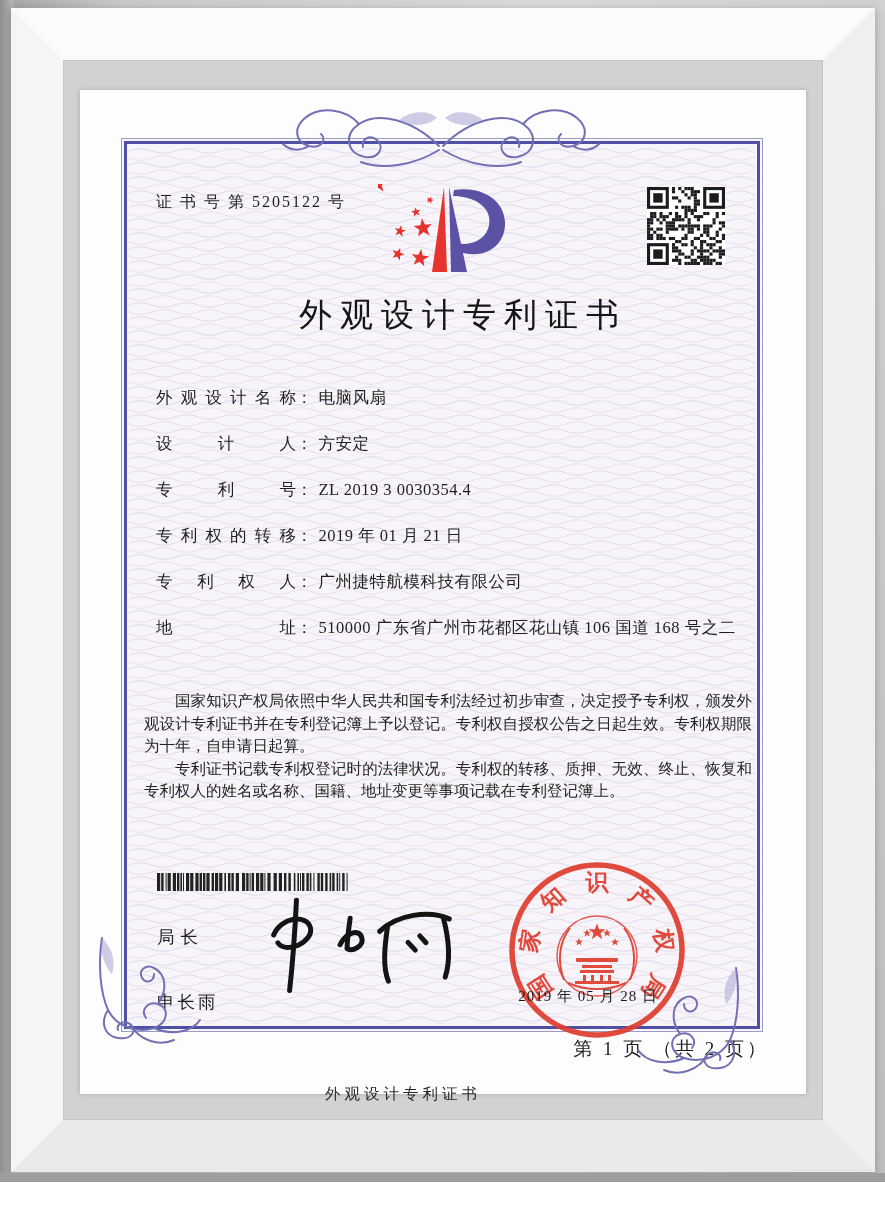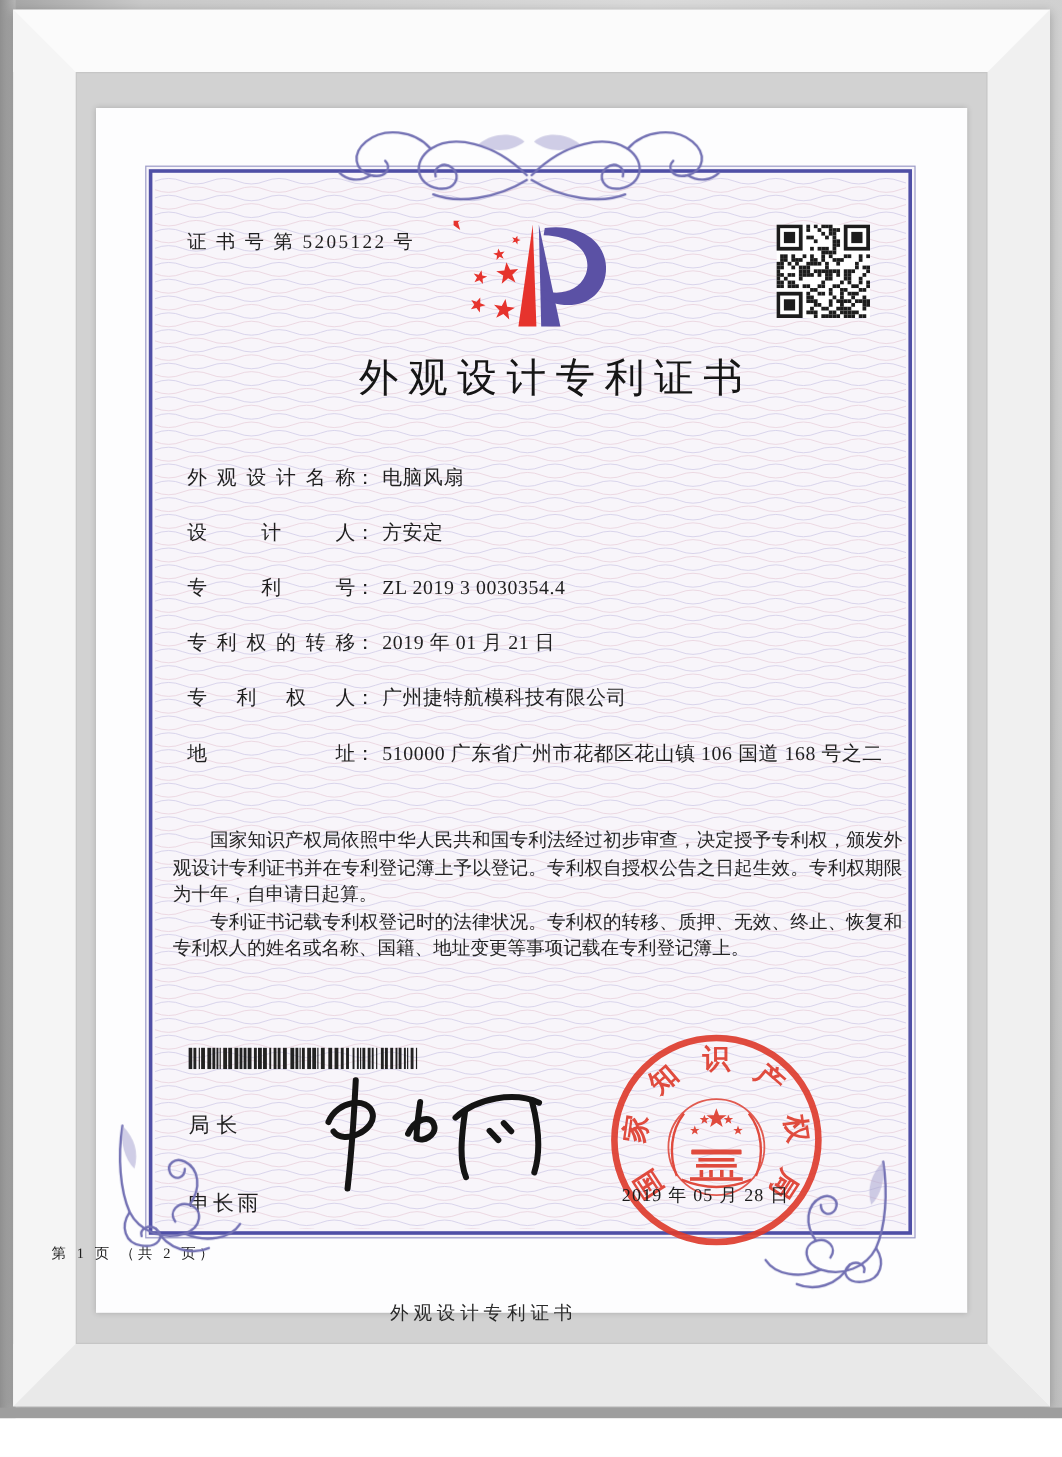--- a/index.html
+++ b/index.html
@@ -41,21 +41,21 @@
   .fvalue{margin-left:6px;letter-spacing:.5px;}
   .pair2{position:absolute;left:273px;top:0;white-space:nowrap;}
   .paras{left:64px;top:600px;width:608px;font-size:15.5px;line-height:22.5px;text-align:justify;color:#242424;}
   .paras p{text-indent:2em;}
   .barcode{left:77px;top:783px;}
   .signer-role{left:77px;top:835px;font-size:17.5px;letter-spacing:6px;}
   .signer-name{left:77px;top:868px;font-size:17.5px;letter-spacing:3px;margin-top:32px;}
   .signature{left:168px;top:798px;transform:rotate(-2deg);z-index:3;}
   .seal{left:426px;top:769px;opacity:.92;mix-blend-mode:multiply;z-index:4;}
   .seal-date{left:408px;top:897px;width:200px;text-align:center;font-size:15px;letter-spacing:1px;color:#1b1b1b;z-index:5;}
-  .page-info{left:0;right:0;top:946px;text-align:left;font-size:12px;letter-spacing:3px;transform:translateX(-37px);}
+  .page-info{left:0;right:0;top:946px;text-align:right;font-size:19px;letter-spacing:3px;transform:translateX(-37px);}
   .back-note{left:0;right:0;top:994px;text-align:center;font-size:15.5px;letter-spacing:4px;transform:translateX(-40px);color:#2a2a2a;}
   .orn{position:absolute;z-index:3;pointer-events:none;}
   .orn-top{left:201px;top:6px;}
   .orn-bl{left:4px;top:836px;}
   .orn-br{left:544px;top:866px;}
   .defs{position:absolute;width:0;height:0;overflow:hidden;}
 </style>
 </head>
 <body>
 

